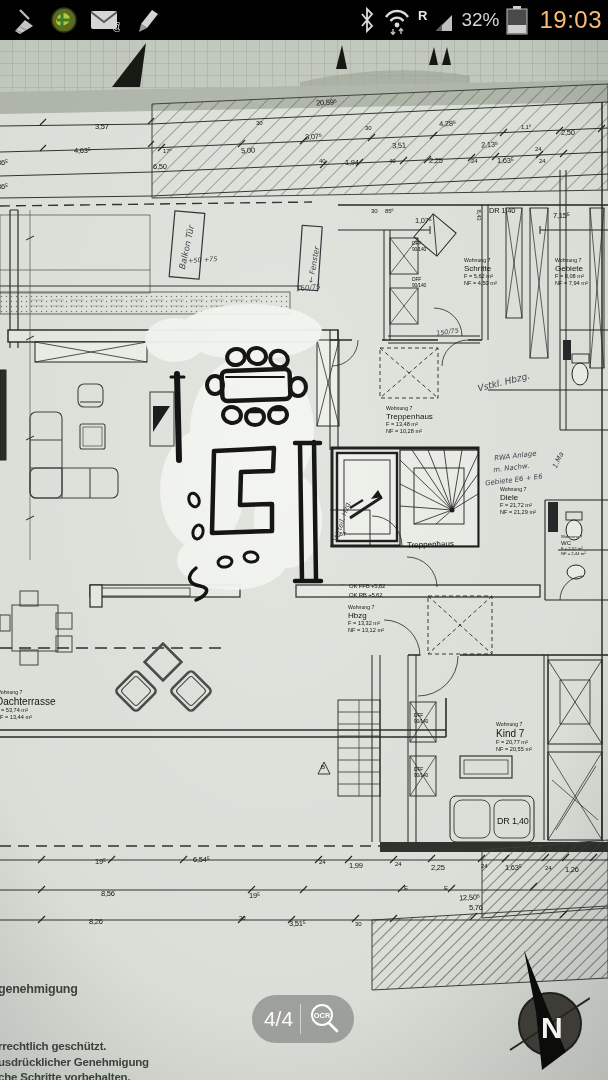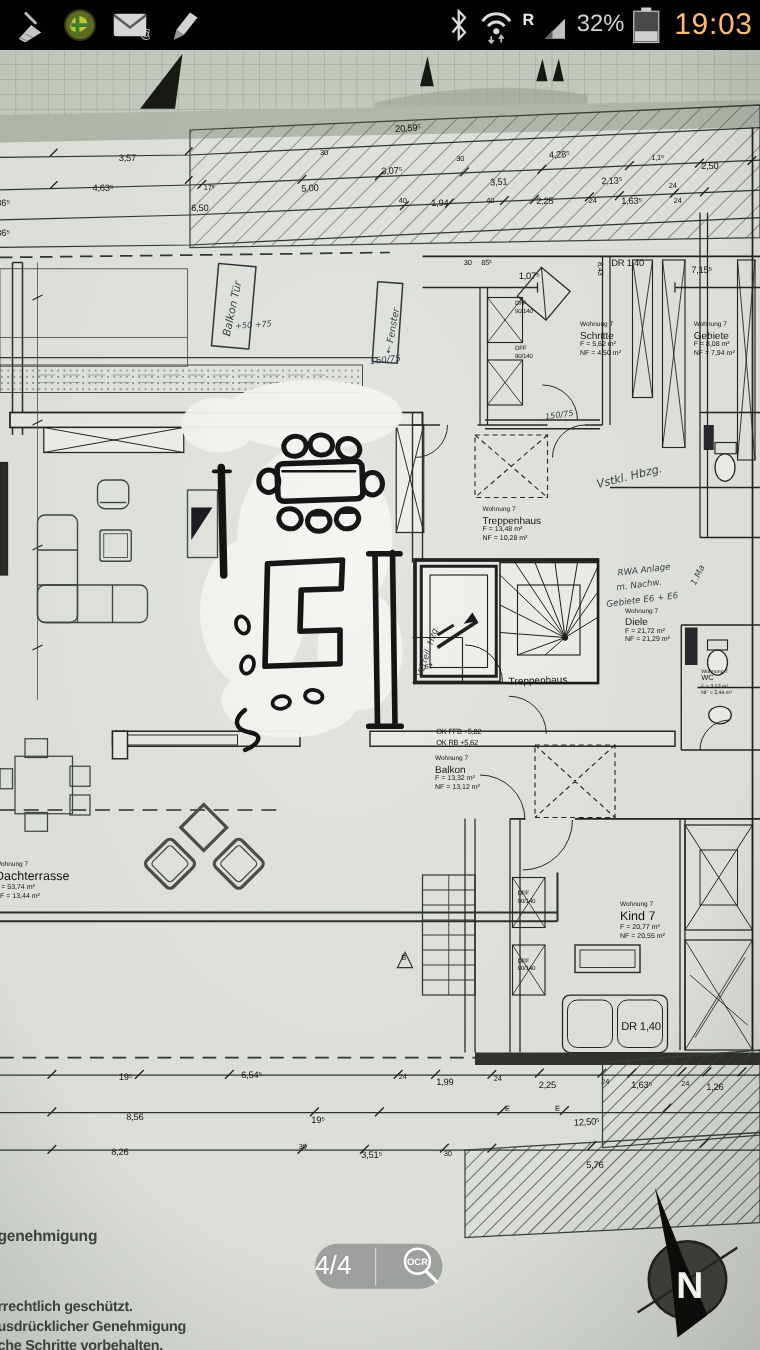--- a/index.html
+++ b/index.html
@@ -19,21 +19,21 @@
   .room .u{display:block;font-size:5.2px}
   .room .n{display:block;font-size:8px}
   .room .a{display:block;font-size:5.6px}
   .room.big .n{font-size:10px}
   .room.tiny .u{font-size:4.2px}.room.tiny .n{font-size:6px}.room.tiny .a{font-size:4.2px}
   .hand{position:absolute;font-style:italic;color:#2c2f38;white-space:nowrap;font-size:7px;opacity:.9;font-family:"DejaVu Sans",sans-serif}
   .dff{position:absolute;font-size:5px;line-height:1.2;white-space:pre;color:#15160f;letter-spacing:-0.2px}
   
   .datestamp{position:absolute;left:8px;top:880px;font-family:"DejaVu Sans Mono",monospace;font-size:31px;font-weight:bold;color:#c9cfc5;letter-spacing:2px;text-shadow:1px 1px 0 #8a9186,-1px -1px 0 #edf0e9;opacity:.92}
   .foot{position:absolute;left:-2px;color:#39423b;font-weight:bold;font-size:11.5px;letter-spacing:-0.2px;white-space:nowrap}
-  .pager{position:absolute;left:252px;top:955px;width:102px;height:36px;background:rgba(146,149,146,.85);border-radius:26px;display:flex;align-items:center;justify-content:space-between;gap:7px;z-index:40}
+  .pager{position:absolute;left:252px;top:955px;width:102px;height:48px;background:rgba(146,149,146,.85);border-radius:26px;display:flex;align-items:center;justify-content:center;gap:7px;z-index:40}
   .pager .num{font-size:21px;color:#fdfdfd}
   .pager .div{width:1px;height:30px;background:rgba(255,255,255,.55)}
   .compass{position:absolute;left:498px;top:908px;z-index:30}
 </style>
 </head>
 <body>
 
 <div id="screen">
 
   <div id="statusbar">
@@ -375,21 +375,21 @@
         <span class="a">NF =  10,28 m²</span>
       </div>
     <div class="room" style="left:500px;top:447px">
         <span class="u">Wohnung 7</span>
         <span class="n">Diele</span>
         <span class="a">F =   21,72 m²</span>
         <span class="a">NF =  21,29 m²</span>
       </div>
     <div class="room" style="left:348px;top:565px">
         <span class="u">Wohnung 7</span>
-        <span class="n">Balkon</span>
+        <span class="n">Hbzg</span>
         <span class="a">F =   13,32 m²</span>
         <span class="a">NF =  13,12 m²</span>
       </div>
     <div class="room big" style="left:-4px;top:650px">
         <span class="u">Wohnung 7</span>
         <span class="n">Dachterrasse</span>
         <span class="a">F =   53,74 m²</span>
         <span class="a">NF =  13,44 m²</span>
       </div>
     <div class="room big" style="left:496px;top:682px">
@@ -467,21 +467,21 @@
     <span class="t" style="left:565px;top:825px">1,26</span>
     <span class="t" style="left:101px;top:849px">8,56</span>
     <span class="t" style="left:249px;top:851px">19⁵</span>
     <span class="t sm" style="left:404px;top:845px">E</span>
     <span class="t sm" style="left:444px;top:845px">E</span>
     <span class="t" style="left:459px;top:853px;transform:rotate(-3deg)">12,50⁵</span>
     <span class="t" style="left:89px;top:877px">8,26</span>
     <span class="t sm" style="left:239px;top:875px">30</span>
     <span class="t" style="left:289px;top:879px">3,51⁵</span>
     <span class="t sm" style="left:355px;top:881px">30</span>
-    <span class="t" style="left:469px;top:887px">5,76</span>
+    <span class="t" style="left:469px;top:863px">5,76</span>
 
     <span class="hand" style="left:177px;top:228px;font-size:8.5px;transform:rotate(-78deg);transform-origin:left top">Balkon Tür</span>
     <span class="hand" style="left:306px;top:242px;font-size:7.5px;transform:rotate(-80deg);transform-origin:left top">← Fenster</span>
     <span class="hand" style="left:296px;top:244px;transform:rotate(-6deg)">160/75</span>
     <span class="hand" style="left:188px;top:216px;font-size:6.5px;transform:rotate(-4deg)">+50 +75</span>
     <span class="hand" style="left:436px;top:288px;font-size:6.5px;transform:rotate(-8deg)">150/75</span>
     <span class="hand" style="left:477px;top:337px;font-size:9px;transform:rotate(-14deg)">Vstkl. Hbzg.</span>
     <span class="hand" style="left:494px;top:412px;transform:rotate(-7deg)">RWA Anlage</span>
     <span class="hand" style="left:493px;top:424px;transform:rotate(-7deg)">m. Nachw.</span>
     <span class="hand" style="left:485px;top:436px;transform:rotate(-7deg)">Gebiete E6 + E6</span>

